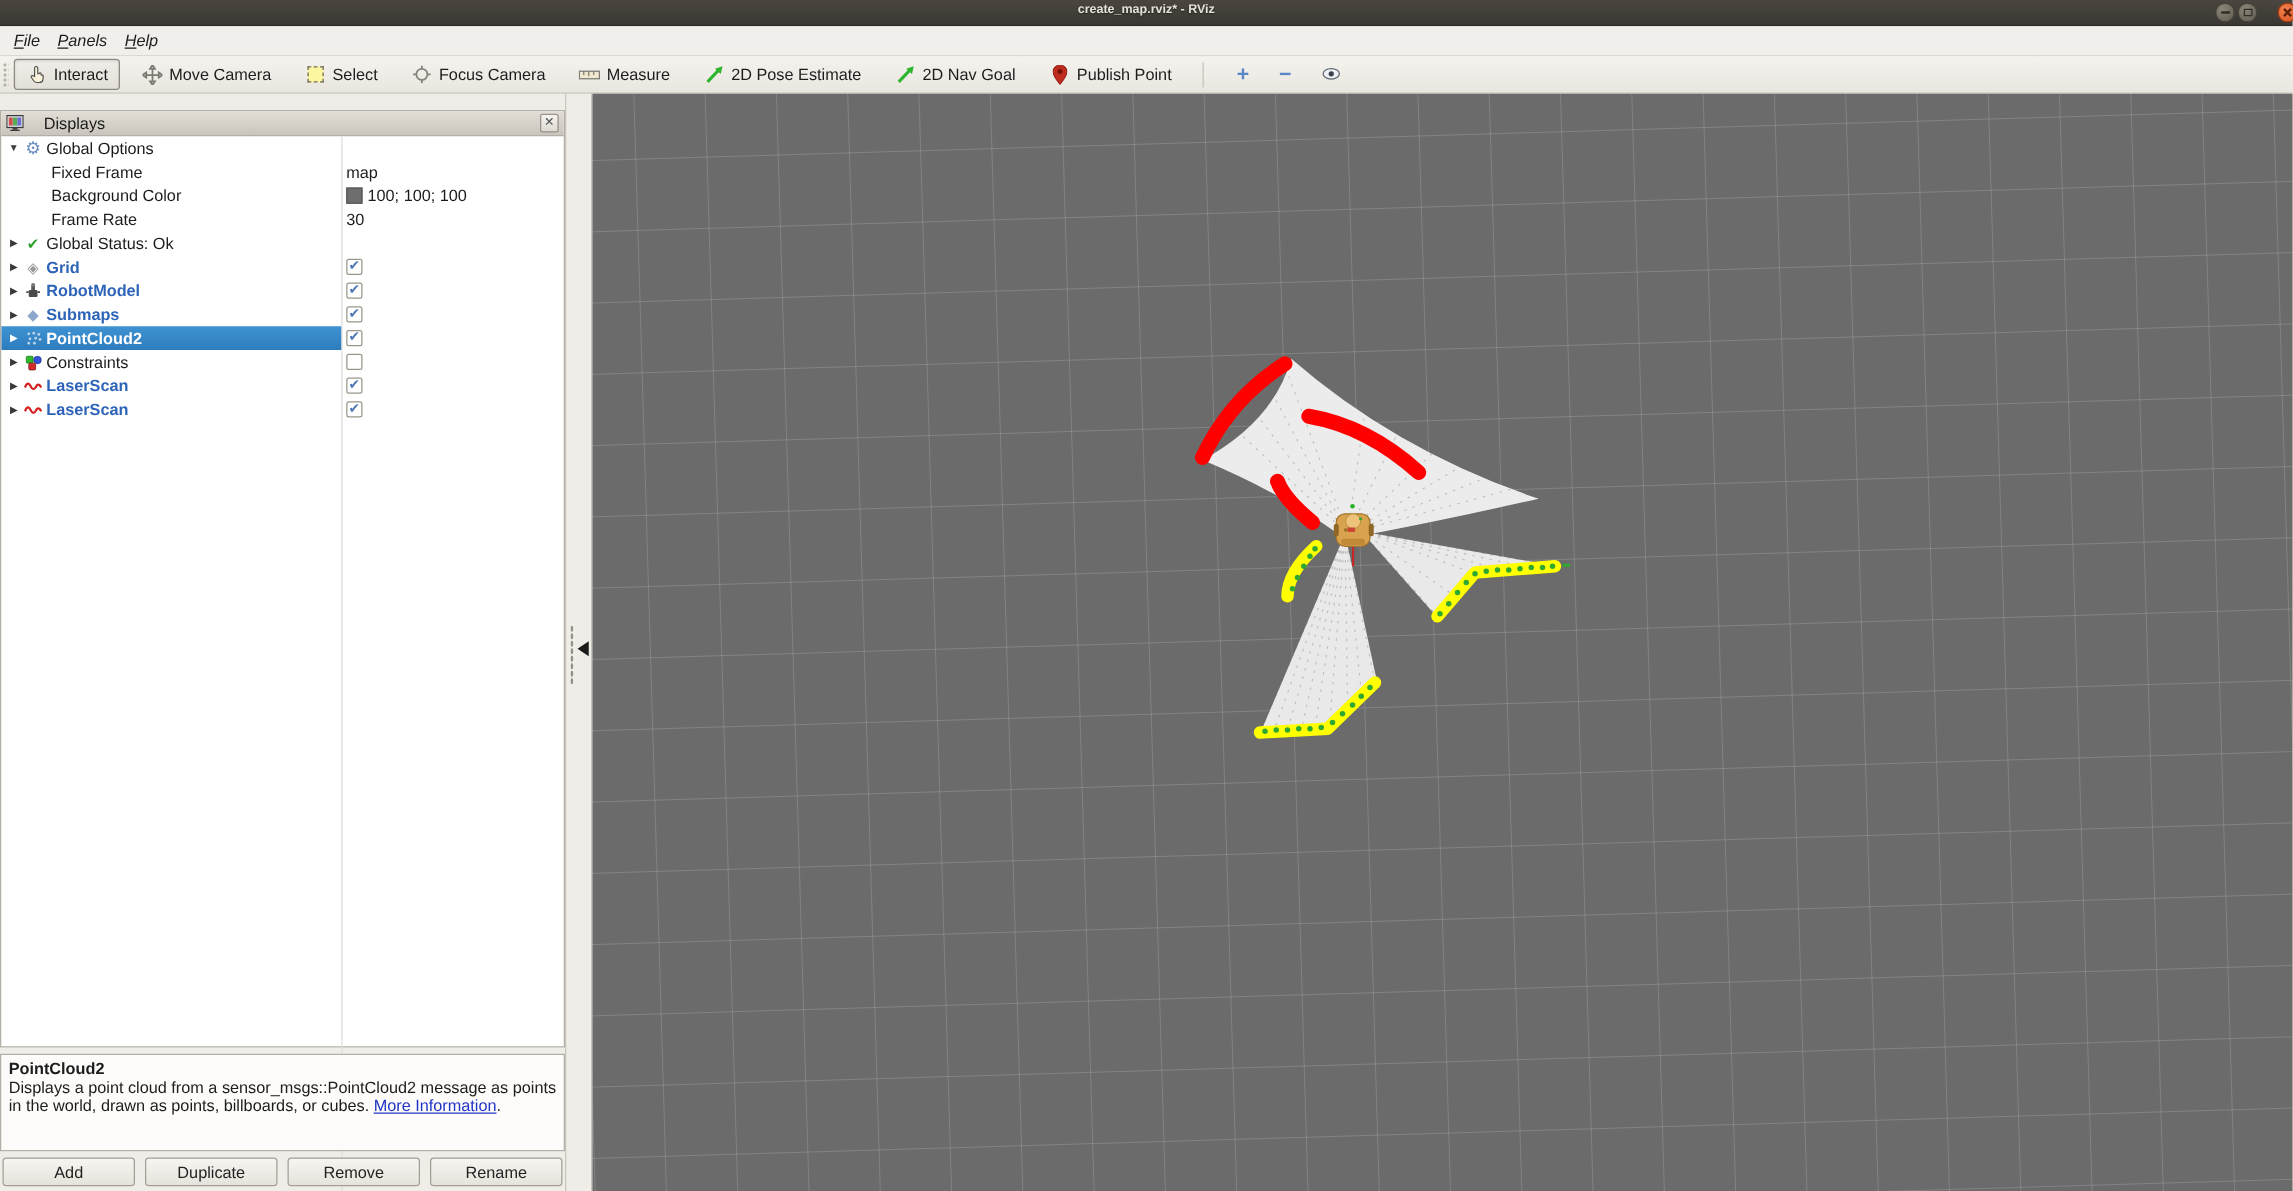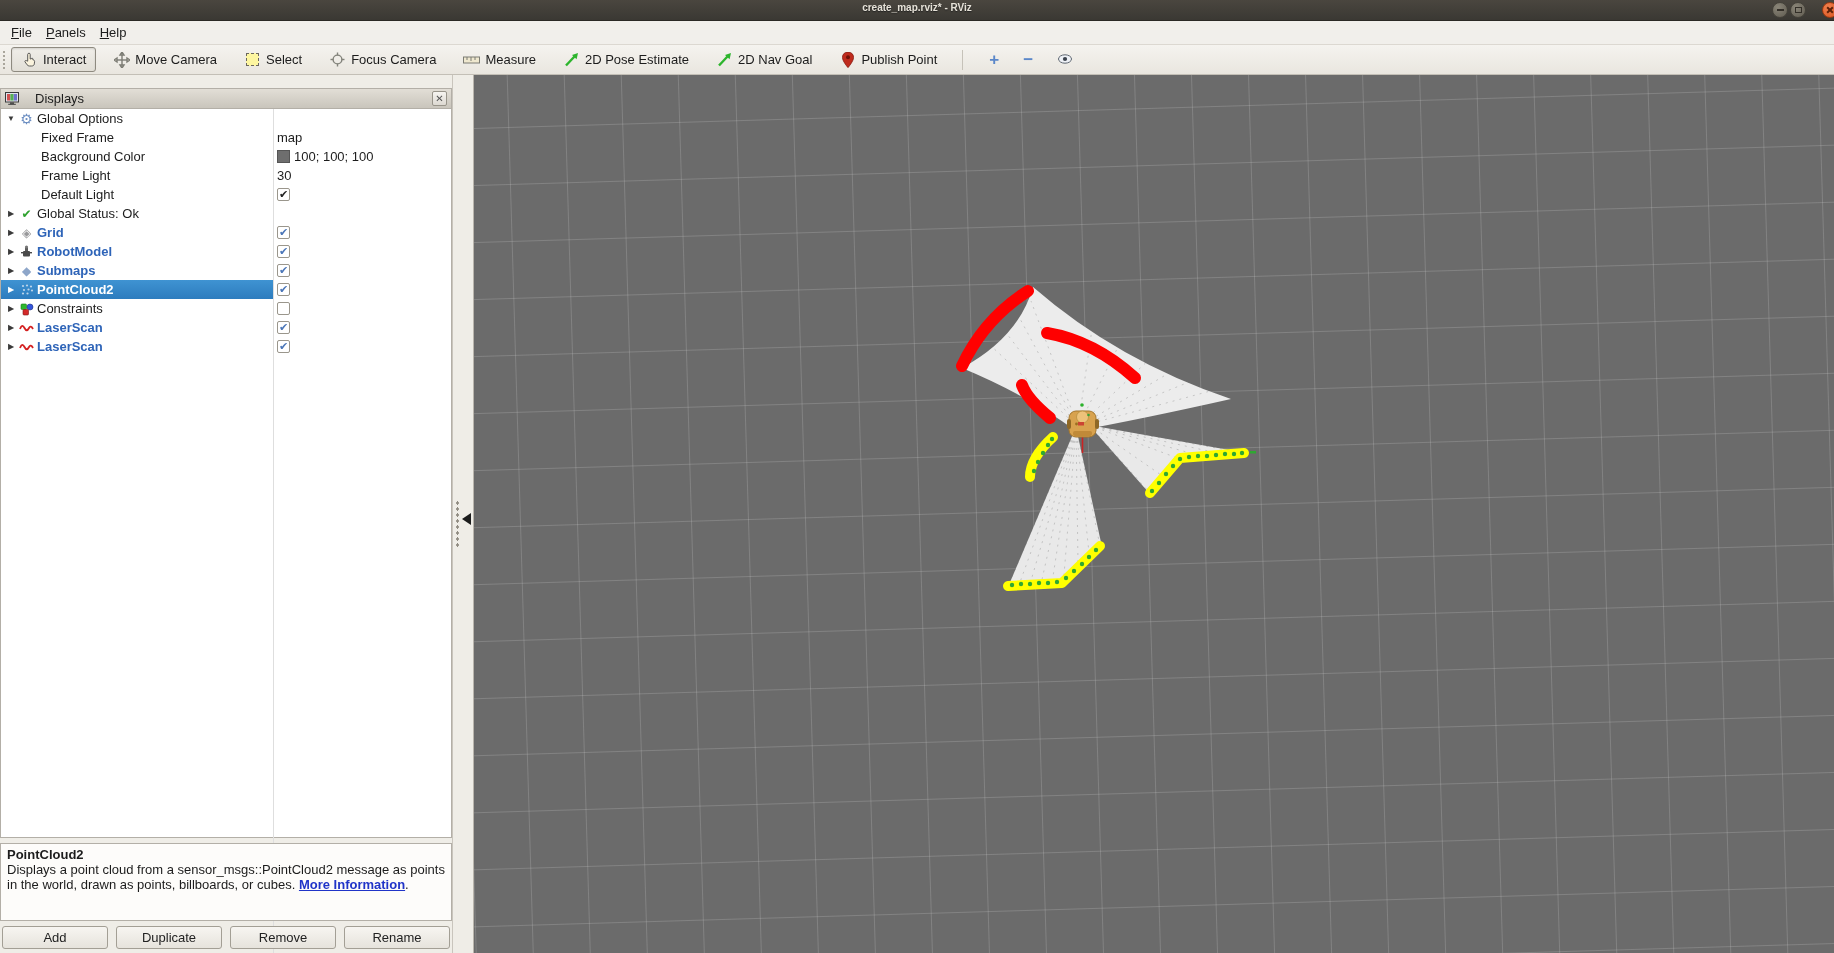--- a/index.html
+++ b/index.html
@@ -16,21 +16,21 @@
     display:flex; align-items:center; justify-content:center; }
   .winbtn.close { background:radial-gradient(circle at 35% 30%, #f2814e, #d9531e); border-color:#9c3a12; }
   .wb-min { width:7px; height:2px; background:#332f28; }
   .wb-max { width:7px; height:6px; border:1.5px solid #332f28; }
   .wb-x  { position:relative; width:8px; height:8px; }
   .wb-x::before,.wb-x::after { content:""; position:absolute; left:3px; top:0; width:2px; height:8px; background:#5e2008; }
   .wb-x::before { transform:rotate(45deg);} .wb-x::after{ transform:rotate(-45deg);}
 
   
   #menubar { position:absolute; left:0; top:21px; width:1834px; height:24px;
-    background:#f1efeb; border-bottom:1px solid #dcd8d1; display:flex; align-items:center; padding-left:4px; }
+    background:#f1efeb; border-bottom:1px solid #dcd8d1; display:flex; align-items:center; padding-left:4px;font-style:italic; }
   .menu-item { display:inline-block; padding:2px 7px; cursor:default; }
   .menu-item::first-letter { text-decoration:underline; }
 
   
   #toolbar { position:absolute; left:0; top:45px; width:1834px; height:30px;
     background:linear-gradient(#f5f3ef,#e9e6df); border-bottom:1px solid #c3bfb6;
     display:flex; align-items:center; }
   .grip { width:5px; height:20px; margin:0 4px 0 2px;
     background-image:radial-gradient(#aaa69c 1px, transparent 1.2px); background-size:4px 4px; }
   .tool { display:inline-flex; align-items:center; gap:5px; padding:4px 9px; margin-right:7px;
@@ -70,21 +70,21 @@
   .r.selected .exp { color:#fff; }
   .cb { width:13px; height:13px; border:1px solid #9a968c; border-radius:2px; background:#fff;
         display:flex; align-items:center; justify-content:center; font-size:11px; line-height:1; }
   .cb.on::after { content:"✔"; color:#4b76b8; margin-top:-1px; }
   .cb.on.dark::after { color:#222; }
   .swatch { width:13px; height:13px; background:#6e6e6e; border:1px solid #555; }
 
   #desc-box { position:absolute; left:0; top:768px; width:452px; height:78px;
     border:1px solid #b3afa7; background:#fdfcfa; padding:3px 6px; line-height:15px; font-size:13px; }
   #desc-box b { font-weight:bold; }
-  #desc-box a { color:#2034c8; text-decoration:underline;font-weight:bold; }
+  #desc-box a { color:#2034c8; text-decoration:underline; }
 
   #panel-buttons { position:absolute; left:0; top:851px; width:452px; height:24px; display:flex; gap:8px; padding:0 2px; }
   .pbtn { flex:1; height:23px; background:linear-gradient(#f7f5f1,#e6e3dc); border:1px solid #a39f95;
     border-radius:3px; font-size:13px; color:#222; display:flex; align-items:center; justify-content:center; }
 
   
   #splitter { position:absolute; left:452px; top:75px; width:22px; height:878px; background:#efede7;
     border-left:1px solid #c9c5bd; border-right:1px solid #b9b5ad; }
   #splitter .dots { position:absolute; left:3px; top:425px; width:3px; height:48px;
     background-image:radial-gradient(#8f8b81 1px, transparent 1.2px); background-size:3px 6px; }
@@ -266,35 +266,27 @@
             <span class="lbl" style="margin-left:40px">Background Color</span>
           </div>
         <div class="vc">
             <span class="swatch"></span>
             <span>100; 100; 100</span>
           </div>
       </div>
 
       <div class="r">
         <div class="lc">
-            <span class="lbl" style="margin-left:40px">Frame Light</span>
+            <span class="lbl" style="margin-left:40px">Frame Rate</span>
           </div>
         <div class="vc">
             <span>30</span>
           </div>
       </div>
 
-      <div class="r">
-        <div class="lc">
-            <span class="lbl" style="margin-left:40px">Default Light</span>
-          </div>
-        <div class="vc">
-            <span class="cb on dark"></span>
-          </div>
-      </div>
 
       <div class="r">
         <div class="lc">
             <span class="exp right"></span>
             <span class="ico okcheck"></span>
             <span class="lbl">Global Status: Ok</span>
           </div>
       </div>
 
       <div class="r">

